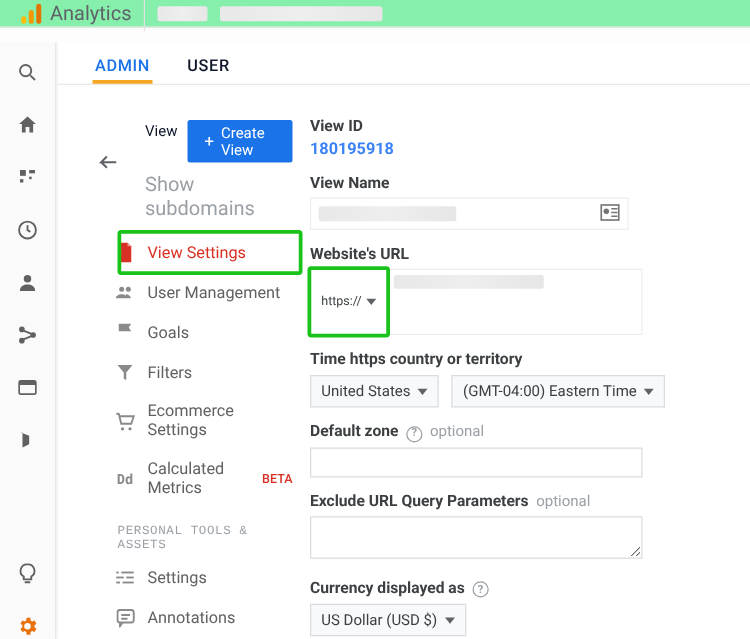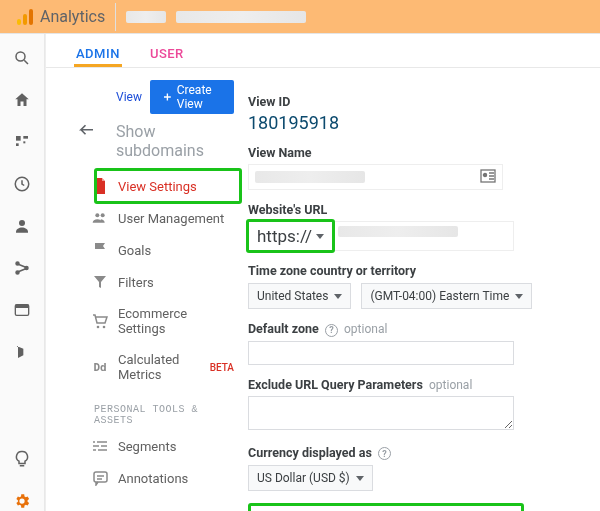--- a/index.html
+++ b/index.html
@@ -1,59 +1,59 @@
 <!DOCTYPE html>
 <html><head>
 <meta charset="utf-8">
 <style>
   * { box-sizing: border-box; margin: 0; padding: 0; font-family: Roboto, "Helvetica Neue", Arial, sans-serif; }
   body { width: 600px; height: 511px; background: #fdfdfd; color: #202124; font-size: 13px; overflow: hidden; }
-  .header { display: flex; align-items: center; height: 34px; border-bottom: 1px solid #e5e5e5; padding: 0 16px; gap: 10px; background: #fdba74; }
+  .header { display: flex; align-items: center; height: 22px; border-bottom: 1px solid #e5e5e5; padding: 0 16px; gap: 10px; background: #86efac; }
   .logo { display: flex; align-items: center; gap: 6px; }
   .logo-text { font-size: 16px; color: #5f6368; font-weight: 400; }
   .hdiv { width: 1px; height: 28px; background: #e0e0e0; }
   .blur-box { background: linear-gradient(90deg,#e8e8e8,#eee,#e6e6e6); border-radius: 2px; }
 
   .iconrail { position: absolute; left: 0; top: 34px; bottom: 0; width: 45px; background: #fafafa; border-right: 1px solid #e8e8e8; display: flex; flex-direction: column; align-items: center; padding-top: 14px; gap: 22px; }
   .rail-ic { width: 20px; height: 20px; color: #616161; display:flex; align-items:center; justify-content:center; }
   .rail-spacer { flex: 1; }
   .rail-ic svg, .mitem svg, .smic svg, .back-ic svg { display:block; }
 
   .content { position: absolute; left: 45px; top: 34px; right: 0; bottom: 0; border-left: 1px solid #eee; background: #fff; }
   .tabs { display: flex; gap: 26px; padding: 6px 20px 0 28px; border-bottom: 1px solid #e8e8e8; height: 34px; }
-  .tab { font-size: 13px; font-weight: 500; letter-spacing: .5px; color: #ec4899; padding: 6px 2px 9px; cursor: pointer; }
+  .tab { font-size: 13px; font-weight: 500; letter-spacing: .5px; color: #0f172a; padding: 6px 2px 9px; cursor: pointer; }
   .tab.active { color: #1a73e8; border-bottom: 3px solid #f5a623; }
 
   .body { display: flex; }
   .left { width: 188px; padding: 10px 0; position: relative; }
   .view-row { display:flex; align-items:center; gap:8px; padding: 2px 0 6px 70px; }
-  .view-lbl { color:#1d4ed8; font-size:12px; }
-  .create-btn { display:inline-flex; align-items:center; gap:6px; background:#1a73e8; color:#fff; font-size:12px; padding: 3px 14px; border-radius:2px; cursor:pointer; }
+  .view-lbl { color:#0f172a; font-size:12px; }
+  .create-btn { display:inline-flex; align-items:center; gap:6px; background:#1a73e8; color:#fff; font-size:12px; padding: 3px 14px; border-radius:2px; cursor:pointer;margin-top:16px; }
   .subd { color:#9aa0a6; font-size:16px; padding: 2px 0 10px 70px; }
   .back-ic { position:absolute; left:32px; top:54px; color:#5f6368; }
 
   .menu { }
   .mitem { display:flex; align-items:center; gap:10px; padding: 8px 0 8px 70px; color:#616161; font-size:13px; position:relative; cursor:pointer; }
   .mitem.active { color:#d93025; }
   .hl-green { border: 3px solid #19c319; border-radius: 3px; position:absolute; left:48px; right:-8px; top:-2px; bottom:-2px; pointer-events:none; }
   .mitem-ic { width:16px; height:16px; color:#8a8a8a; display:flex; align-items:center; justify-content:center; flex-shrink:0; margin-left:-24px; }
   .mitem.active .mitem-ic { color:#d93025; }
   .beta { color:#d93025; font-size:10px; font-weight:500; margin-left:3px; }
   .sect-lbl { font-size:10px; letter-spacing:.5px; color:#9aa0a6; font-weight:500; padding: 14px 0 4px 48px; font-family: Liberation Mono, monospace; }
 
   .right { flex:1; padding: 14px 14px 0 14px; }
   .fld-lbl { font-size:12.5px; font-weight:700; color:#3c4043; margin-top: 12px; }
   .fld-lbl .opt { font-weight:400; color:#9aa0a6; font-size:12px; margin-left:3px; }
-  .fld-val { font-size:18px; color:#0c4a6e; margin-top:3px; }
+  .fld-val { font-size:13px; color:#3b82f6; margin-top:3px;font-weight:bold; }
   .nameRow { display:flex; align-items:center; gap:6px; margin-top:4px; border:1px solid #eee; padding:4px 6px; width: 255px; }
   .namePad { flex:1; }
   .smic { width:16px; height:16px; color:#757575; }
 
   .urlRow { display:flex; align-items:stretch; margin-top:4px; width:266px; border:1px solid #eee; }
-  .proto { display:flex; align-items:center; gap:4px; padding:4px 8px; font-size:17px; color:#3c4043; }
+  .proto { display:flex; align-items:center; gap:4px; padding:20px 8px; font-size:10px; color:#3c4043; }
   .proto-hl { border:3px solid #19c319; margin:-3px; border-radius:3px; }
   .urlVal { flex:1; padding:4px 6px; color:#9aa0a6; }
 
   .selRow { display:flex; gap:10px; margin-top:5px; }
   .sel { border:1px solid #dadce0; background:#f8f9fa; padding:5px 8px; font-size:12px; color:#3c4043; display:flex; align-items:center; gap:6px; cursor:pointer; }
   .caret { border-top:5px solid #5f6368; border-left:4px solid transparent; border-right:4px solid transparent; }
 
   .inp { width:266px; border:1px solid #dadce0; height:24px; margin-top:4px; padding:2px 6px; font-size:12px; }
   .ta  { width:266px; border:1px solid #dadce0; height:34px; margin-top:4px; padding:2px 6px; font-size:12px; resize: both; }
 
@@ -226,21 +226,21 @@
           <span class="mitem-ic">
               <svg width="16" height="12" viewBox="0 0 16 12" fill="none" stroke="currentColor" stroke-width="1.5">
                 <line x1="1" y1="2" x2="3" y2="2"></line>
                 <line x1="5" y1="2" x2="15" y2="2"></line>
                 <line x1="1" y1="6" x2="7" y2="6"></line>
                 <line x1="9" y1="6" x2="15" y2="6"></line>
                 <line x1="1" y1="10" x2="4" y2="10"></line>
                 <line x1="6" y1="10" x2="15" y2="10"></line>
               </svg>
             </span>
-          <span>Segments</span>
+          <span>Settings</span>
         </div>
         <div class="mitem">
           <span class="mitem-ic">
               <svg width="15" height="15" viewBox="0 0 15 15" fill="none" stroke="currentColor" stroke-width="1.5">
                 <rect x="1" y="1" width="13" height="10" rx="2"></rect>
                 <path d="M5 11l-2 3v-3"></path>
                 <line x1="4" y1="5" x2="11" y2="5"></line>
                 <line x1="4" y1="8" x2="9" y2="8"></line>
               </svg>
             </span>
@@ -270,21 +270,21 @@
       <div class="urlRow">
         <div class="proto proto-hl">
           <span>https://</span>
           <span class="caret"></span>
         </div>
         <div class="urlVal">
             <div class="blur-box" style="width:120px;height:11px;"></div>
           </div>
       </div>
 
-      <div class="fld-lbl">Time zone country or territory</div>
+      <div class="fld-lbl">Time https country or territory</div>
       <div class="selRow">
         <div class="sel">
           <span>United States</span>
           <span class="caret"></span>
         </div>
         <div class="sel">
           <span>(GMT-04:00) Eastern Time</span>
           <span class="caret"></span>
         </div>
       </div>

